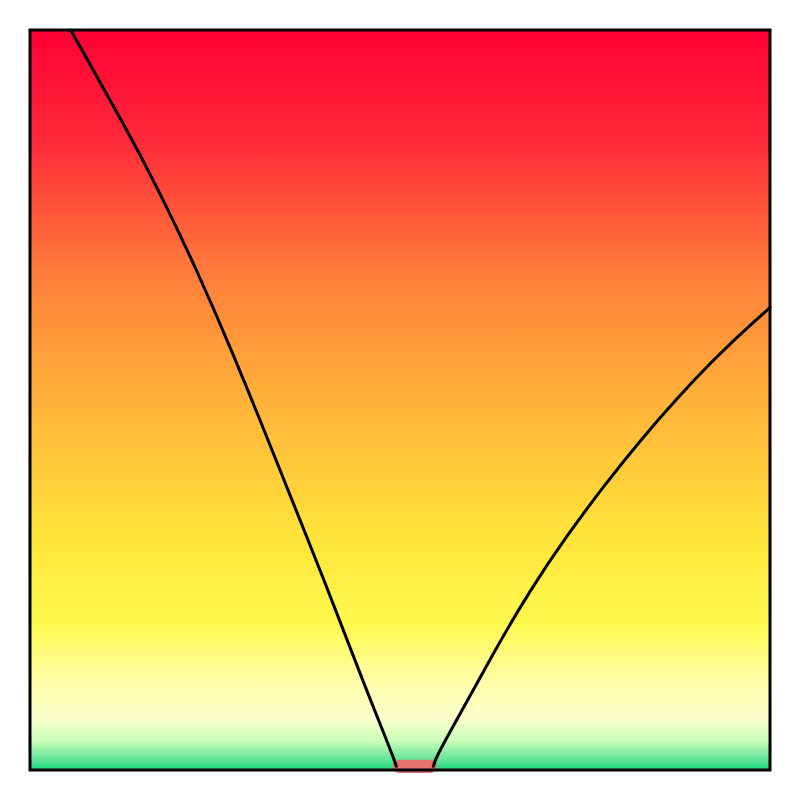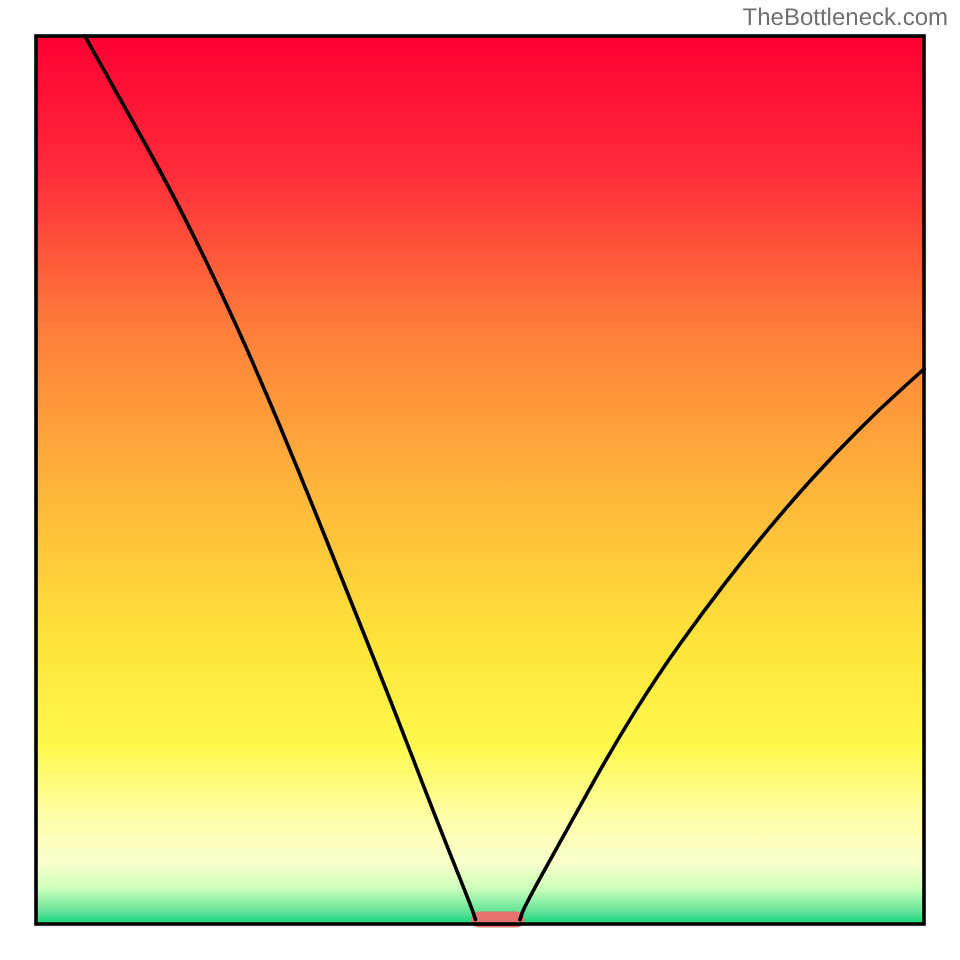--- a/index.html
+++ b/index.html
@@ -27,21 +27,20 @@
   svg {
     position: absolute;
     top: 0;
     left: 0;
   }
 </style>
 </head>
 <body>
 
 <div class="container">
-  <div class="watermark">TheBottleneck.com</div>
   <svg id="chart-svg" width="800" height="800" viewBox="0 0 800 800">
       <defs>
         <linearGradient id="bg-grad" x1="0" y1="0" x2="0" y2="1">
           <stop offset="0%" stop-color="#ff0033"></stop>
           <stop offset="15%" stop-color="#ff2a3a"></stop>
           <stop offset="33%" stop-color="#ff7e3a"></stop>
           <stop offset="50%" stop-color="#ffb23a"></stop>
           <stop offset="68%" stop-color="#ffe33a"></stop>
           <stop offset="80%" stop-color="#fff94c"></stop>
           <stop offset="88%" stop-color="#ffffa8"></stop>

